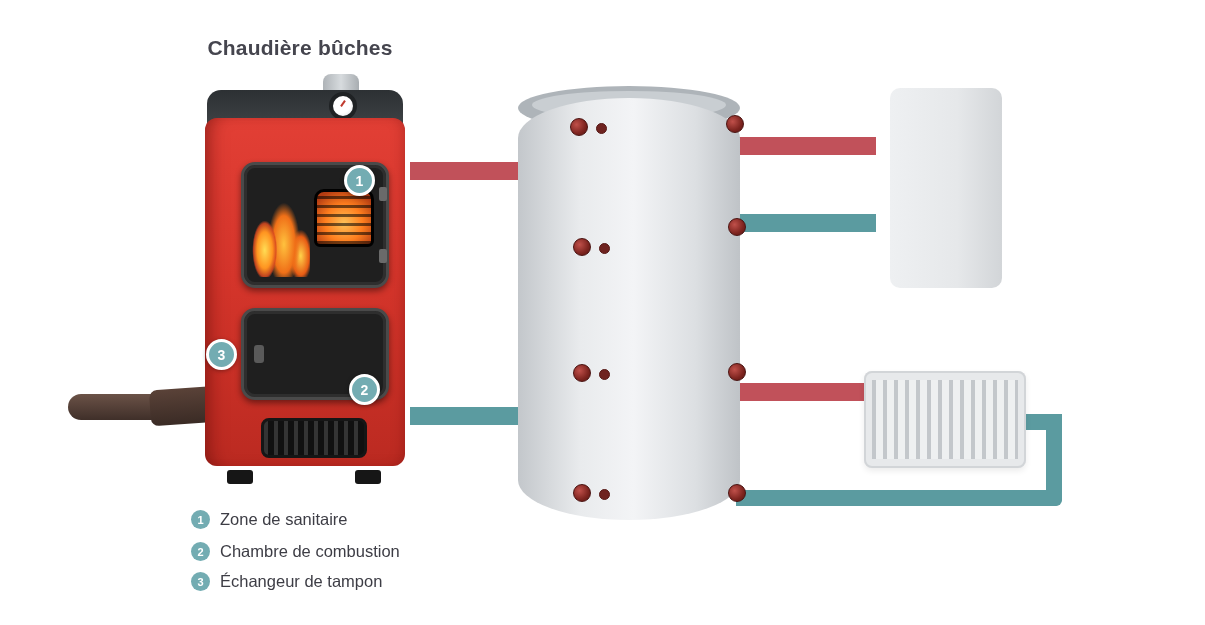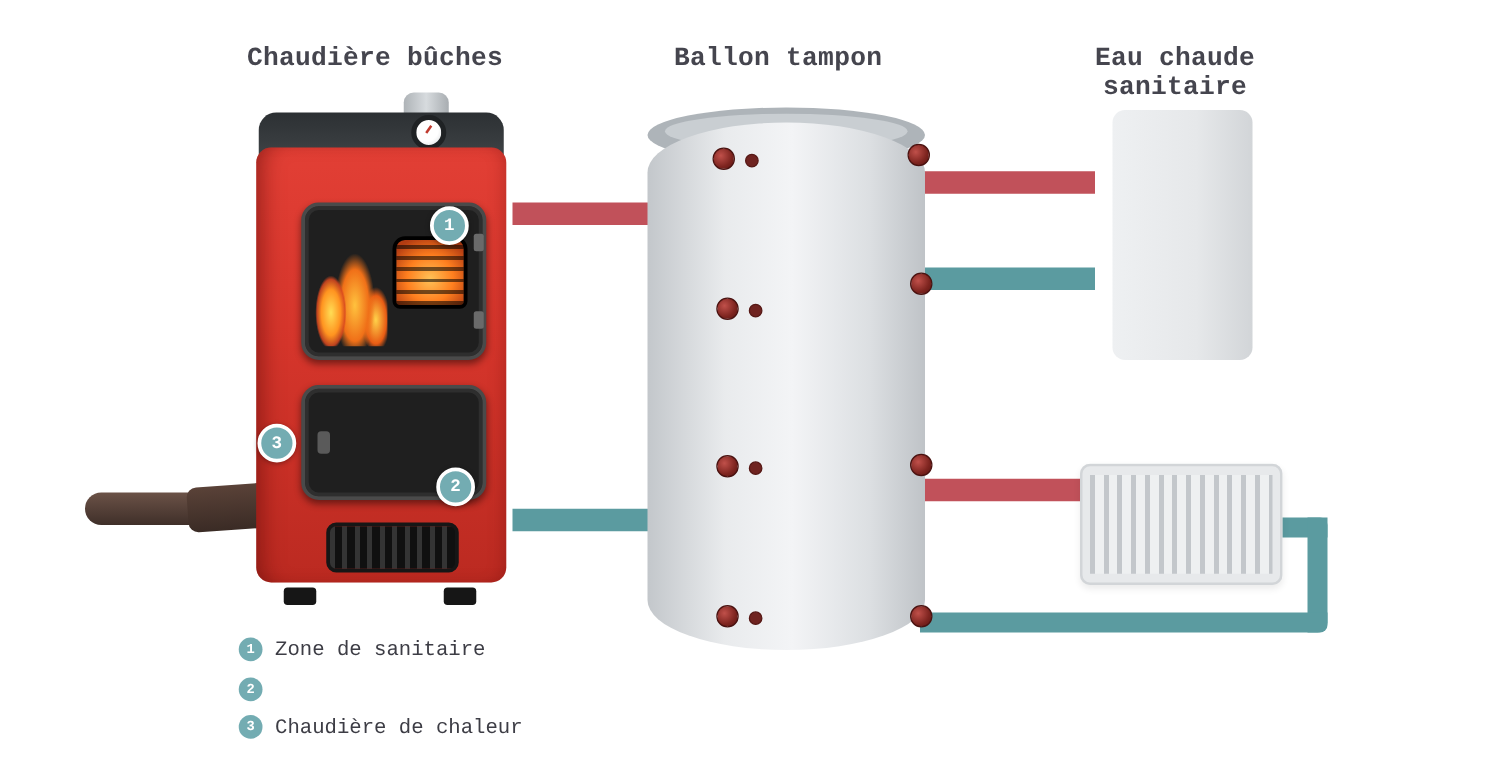--- a/index.html
+++ b/index.html
@@ -1,18 +1,18 @@
 <!DOCTYPE html>
 <html><head>
 <meta charset="utf-8">
 <style>
   html,body { margin:0; padding:0; background:#ffffff; }
   .canvas {
     position:relative; width:1205px; height:625px; background:#ffffff;
-    font-family:Liberation Mono, monospace; overflow:hidden;
+    font-family:Liberation Sans, sans-serif; overflow:hidden;
   }
   .title {
     position:absolute; font-size:21px; font-weight:600; color:#45454e;
     text-align:center; letter-spacing:.2px;
   }
   
   .pipe { position:absolute; z-index:1; }
   
   .tank-cap {
     position:absolute; left:518px; top:86px; width:222px; height:44px;
@@ -134,22 +134,20 @@
     display:flex; align-items:center; justify-content:center; flex:0 0 auto;
   }
   .legend-label { font-size:16.5px; color:#3d3d45; font-weight:500; }
 </style>
 </head>
 <body>
 
 <div class="canvas">
 
   <div class="title" style="left:150px; top:36px; width:300px;">Chaudière bûches</div>
-  <div class="title" style="left:515px; top:36px; width:215px;">Ballon tampon</div>
-  <div class="title" style="left:815px; top:36px; width:250px;">Eau chaude sanitaire</div>
 
   <div class="pipe" style="left: 410px; top: 162px; width: 112px; height: 18px; background-color: rgb(193, 81, 90);"></div>
   <div class="pipe" style="left: 410px; top: 407px; width: 112px; height: 18px; background-color: rgb(91, 155, 160);"></div>
 
   <div class="pipe" style="left: 736px; top: 137px; width: 140px; height: 18px; background-color: rgb(193, 81, 90);"></div>
   <div class="pipe" style="left: 736px; top: 214px; width: 140px; height: 18px; background-color: rgb(91, 155, 160);"></div>
 
   <div class="pipe" style="left: 736px; top: 383px; width: 130px; height: 18px; background-color: rgb(193, 81, 90);"></div>
   <div class="pipe" style="left: 1020px; top: 414px; width: 42px; height: 16px; background-color: rgb(91, 155, 160);"></div>
   <div class="pipe" style="left: 1046px; top: 414px; width: 16px; height: 92px; border-radius: 0px 6px 6px 0px; background-color: rgb(91, 155, 160);"></div>
@@ -202,19 +200,20 @@
   <div class="badge" style="left: 344px; top: 165px; background-color: rgb(115, 172, 178);">1</div>
   <div class="badge" style="left: 349px; top: 374px; background-color: rgb(115, 172, 178);">2</div>
   <div class="badge" style="left: 206px; top: 339px; background-color: rgb(115, 172, 178);">3</div>
 
   <div class="legend-item" style="left:191px; top:510px;">
     <div class="legend-badge" style="background-color: rgb(115, 172, 178);">1</div>
     <div class="legend-label">Zone de sanitaire</div>
   </div>
   <div class="legend-item" style="left:191px; top:542px;">
     <div class="legend-badge" style="background-color: rgb(115, 172, 178);">2</div>
+    <div class="legend-label">Chambre de combustion</div>
   </div>
   <div class="legend-item" style="left:191px; top:572px;">
     <div class="legend-badge" style="background-color: rgb(115, 172, 178);">3</div>
-    <div class="legend-label">Chaudière de chaleur</div>
+    <div class="legend-label">Échangeur de tampon</div>
   </div>
 
 </div>
 
 </body></html>

